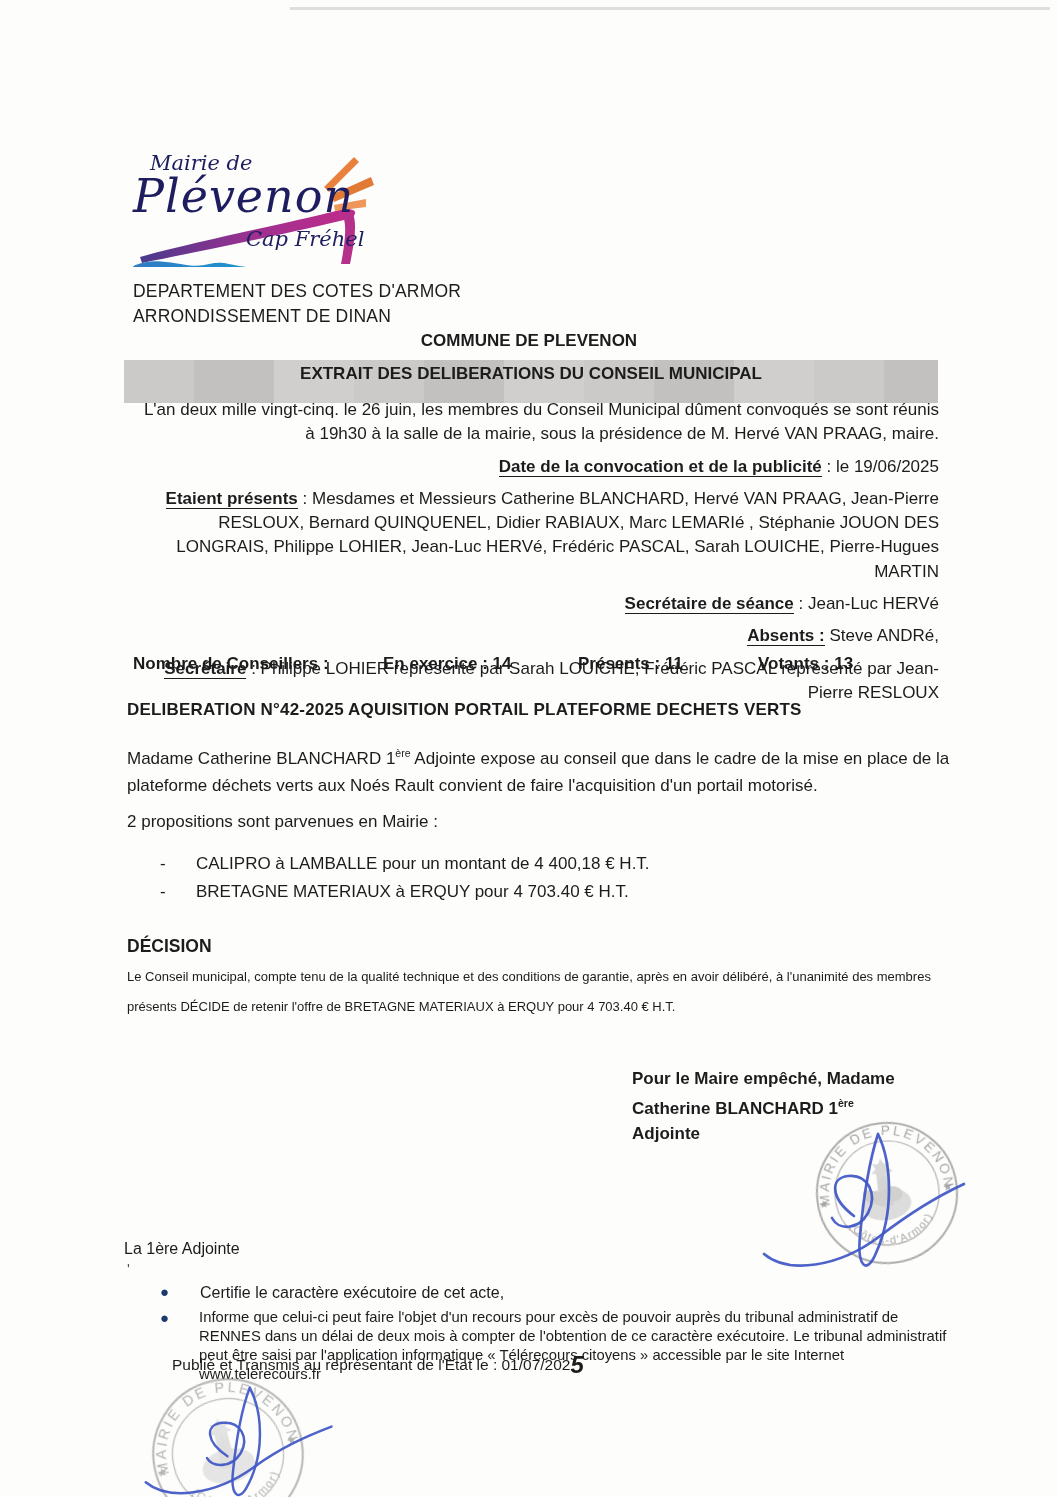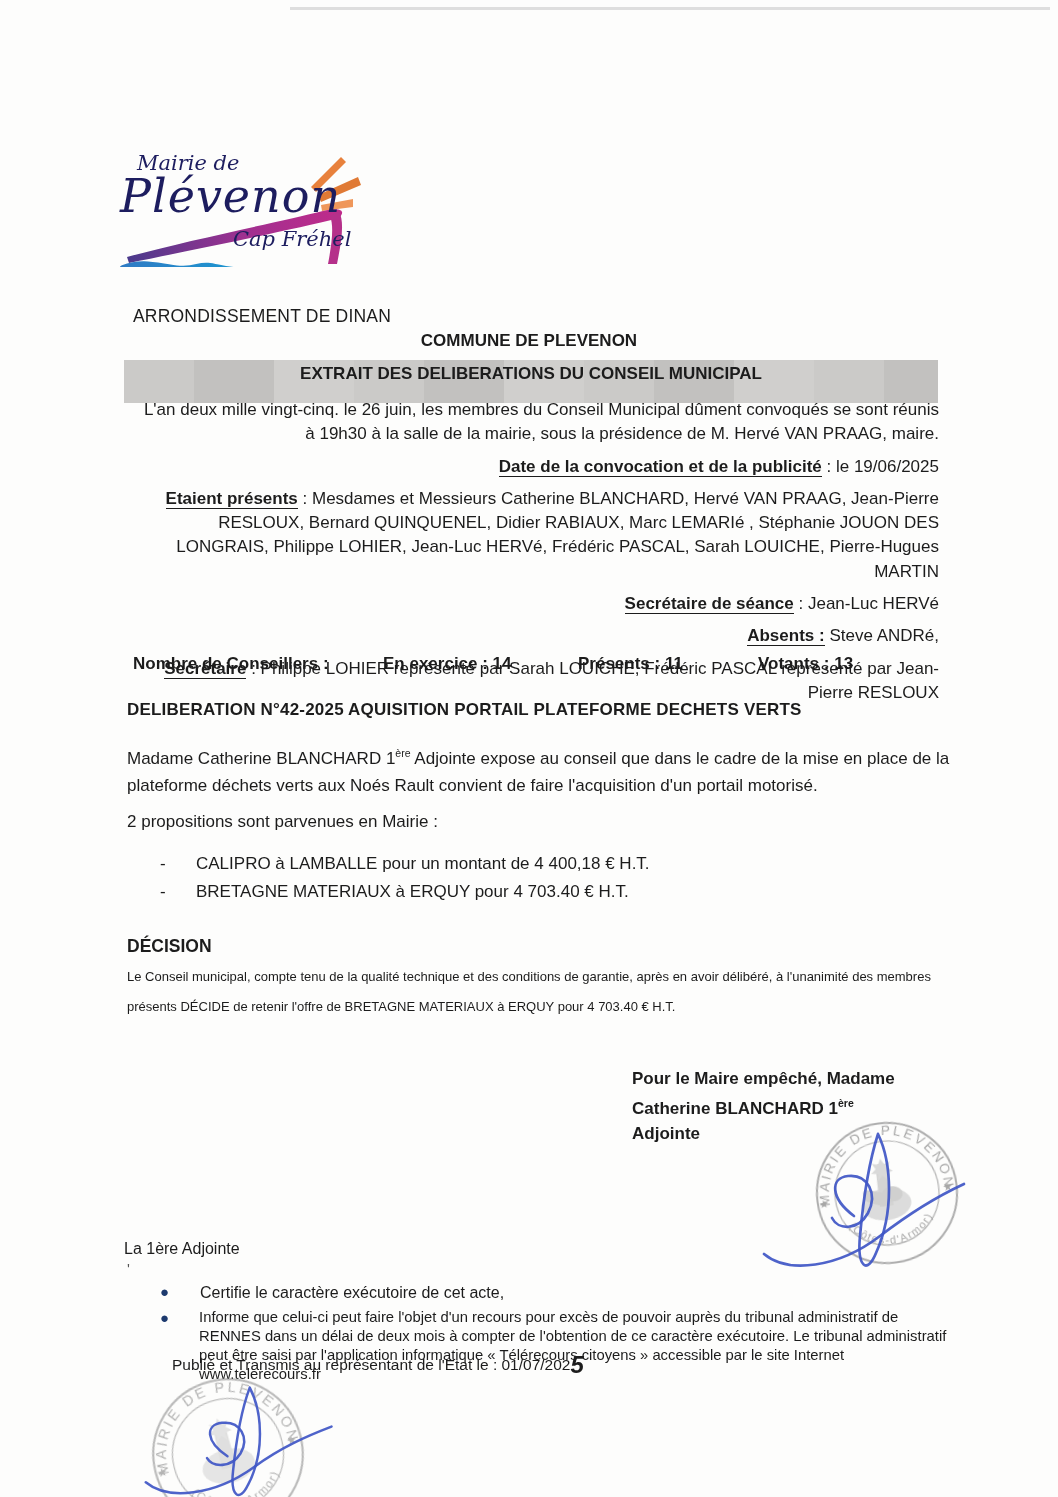--- a/index.html
+++ b/index.html
@@ -6,21 +6,21 @@
   .page{
     position:relative;width:1058px;height:1497px;overflow:hidden;
     background:#fdfdfc;color:#1c1c1c;
     font-family:"Liberation Sans", sans-serif;
   }
   .abs{position:absolute;}
   .b{font-weight:bold;}
   .ctr{width:1058px;left:0;text-align:center;}
   .scanline{background:#dedede;}
   
-  .logo-wrap{left:115px;top:147px;width:248px;height:120px;}
+  .logo-wrap{left:128px;top:147px;width:248px;height:120px;}
   .logo-svg{position:absolute;left:0;top:0;}
   .logo-mairie{position:absolute;left:22px;top:4px;font:italic 21px "DejaVu Serif",serif;color:#1d1d5f;}
   .logo-name{position:absolute;left:5px;top:22px;font:italic 46px "DejaVu Serif",serif;color:#1d1d5f;letter-spacing:1px;}
   .logo-cap{position:absolute;left:118px;top:80px;font:italic 21px "DejaVu Serif",serif;color:#1d1d5f;}
   
   .hdr{font-size:17.5px;letter-spacing:.2px;}
   .band{left:124px;top:360px;width:814px;height:43px;line-height:27px;text-align:center;
         background:repeating-linear-gradient(90deg,#cbcac8 0 70px,#c2c1bf 70px 150px,#d0cfcd 150px 230px);}
   .band span{font-weight:bold;font-size:17px;}
   
@@ -89,20 +89,21 @@
         <path d="M224,64 C230,76 226,96 222,117 L213,117 C217,96 219,79 215,69 Z" fill="#b5308a"></path>
       </g>
 
       <path d="M8,121 C36,110 56,127 82,120 C100,115 104,126 138,123" stroke="url(#waveGrad)" stroke-width="6" fill="none" stroke-linecap="round"></path>
     </svg>
     <div class="logo-mairie">Mairie de</div>
     <div class="logo-name">Plévenon</div>
     <div class="logo-cap">Cap Fréhel</div>
   </div>
 
+  <div class="abs hdr" style="left:133px;top:281px;">DEPARTEMENT DES COTES D'ARMOR</div>
   <div class="abs hdr" style="left:133px;top:306px;">ARRONDISSEMENT DE DINAN</div>
   <div class="abs ctr b" style="top:331px;font-size:17px;">COMMUNE DE PLEVENON</div>
   <div class="abs band">
     <span>EXTRAIT DES DELIBERATIONS DU CONSEIL MUNICIPAL</span>
   </div>
 
   <div class="abs blockA">
     <p>L'an deux mille vingt-cinq. le 26 juin, les membres du Conseil Municipal dûment convoqués se sont réunis à 19h30 à la salle de la mairie, sous la présidence de M. Hervé VAN PRAAG, maire.</p>
     <p><span class="lbl">Date de la convocation et de la publicité</span><span> : le 19/06/2025</span></p>
     <p><span class="lbl">Etaient présents</span><span> : Mesdames et Messieurs Catherine BLANCHARD, Hervé VAN PRAAG, Jean-Pierre RESLOUX, Bernard QUINQUENEL, Didier RABIAUX, Marc LEMARIé , Stéphanie JOUON DES LONGRAIS, Philippe LOHIER, Jean-Luc HERVé, Frédéric PASCAL, Sarah LOUICHE, Pierre-Hugues MARTIN</span></p>

